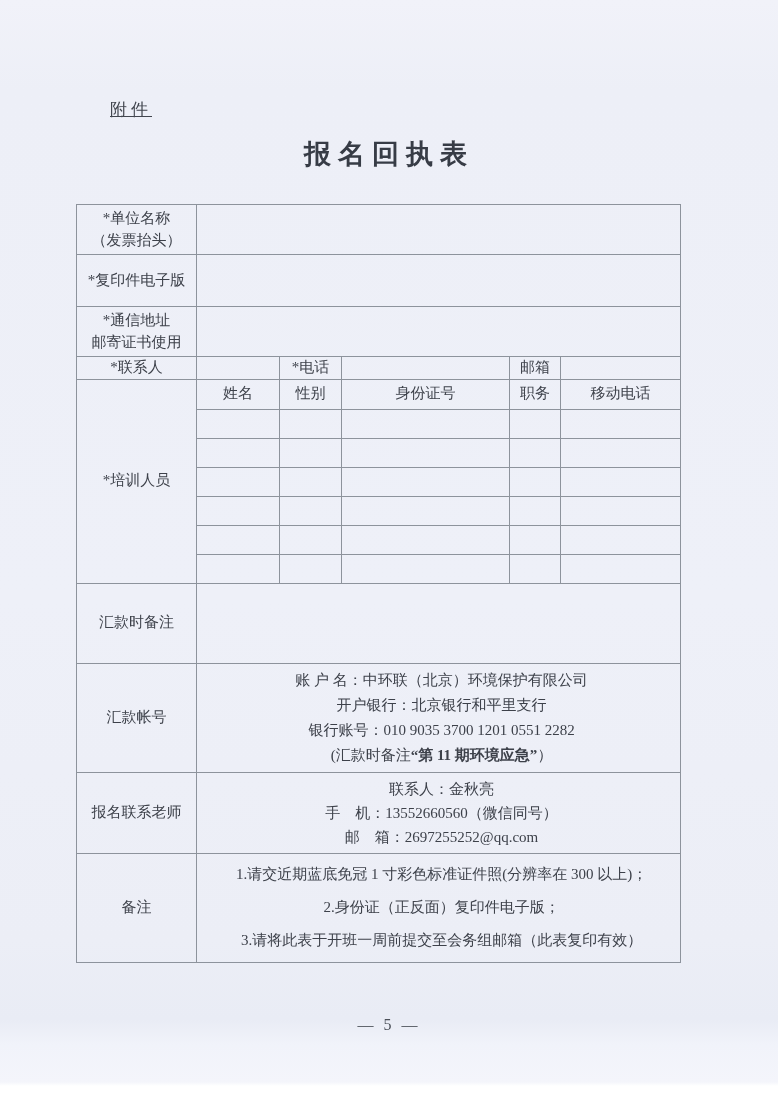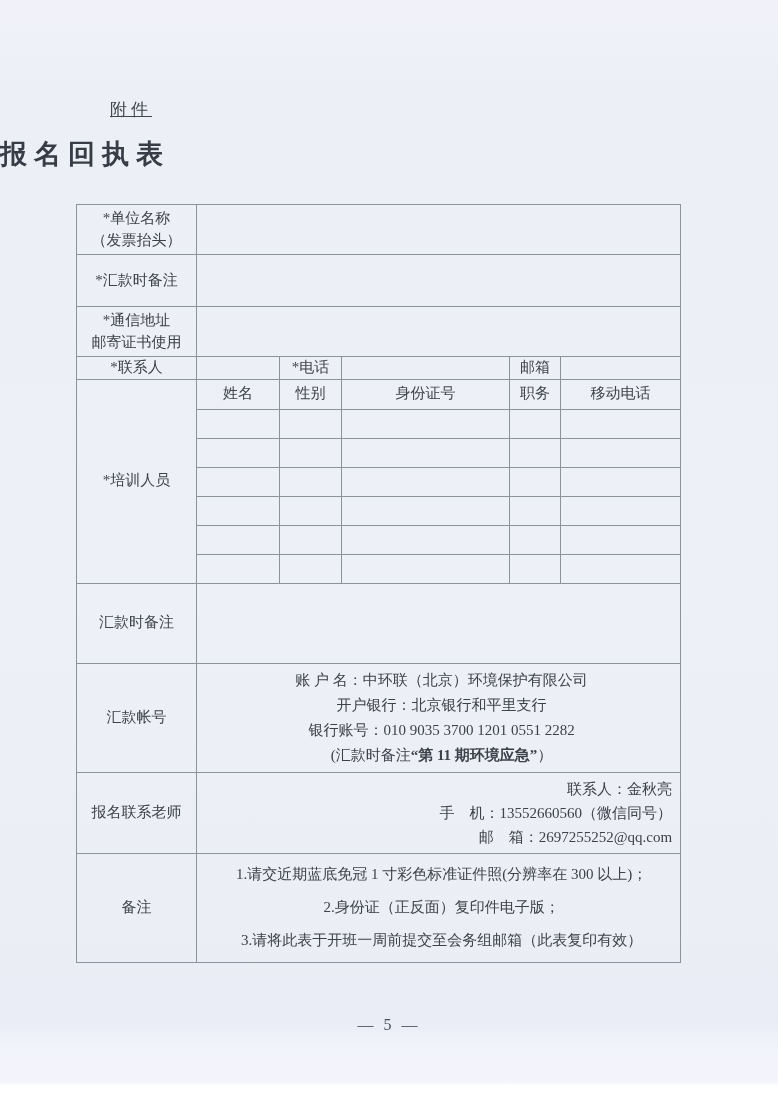--- a/index.html
+++ b/index.html
@@ -25,20 +25,21 @@
     font-size: 17px;
     letter-spacing: 4px;
     color: #41454e;
     text-decoration: underline;
   }
   .doc-title {
     position: absolute;
     left: 0;
     top: 136px;
     width: 778px;
+    text-align: center;
     font-family: "Liberation Sans", "DejaVu Sans", sans-serif;
     font-size: 27px;
     font-weight: 600;
     letter-spacing: 7px;
     color: #373c46;
   }
   table.form {
     position: absolute;
     left: 76px;
     top: 204px;
@@ -66,21 +67,21 @@
   tr.r-remit    { height: 107px; }
   tr.r-teacher  { height: 73px; }
   tr.r-remarks  { height: 109px; }
   td.text-cell {
     text-align: left;
     vertical-align: middle;
     padding: 4px 8px 4px 14px;
   }
   td.text-cell .line { white-space: nowrap; }
   .remit-lines .line   { line-height: 25px; }
-  .teacher-lines .line { line-height: 24px; text-align: right; }
+  .teacher-lines .line { line-height: 24px; }
   .remarks-lines .line { line-height: 33px; }
   .bold { font-weight: bold; }
   .footer-page {
     position: absolute;
     left: 0;
     top: 1016px;
     width: 778px;
     text-align: center;
     font-size: 16px;
     letter-spacing: 3px;
@@ -108,21 +109,21 @@
     <tbody>
       <tr class="r-unit">
         <td>
           <div>*单位名称</div>
           <div>（发票抬头）</div>
         </td>
         <td colspan="5"></td>
       </tr>
 
       <tr class="r-tax">
-        <td>*汇款时备注</td>
+        <td>*复印件电子版</td>
         <td colspan="5"></td>
       </tr>
 
       <tr class="r-addr">
         <td>
           <div>*通信地址</div>
           <div>邮寄证书使用</div>
         </td>
         <td colspan="5"></td>
       </tr>

